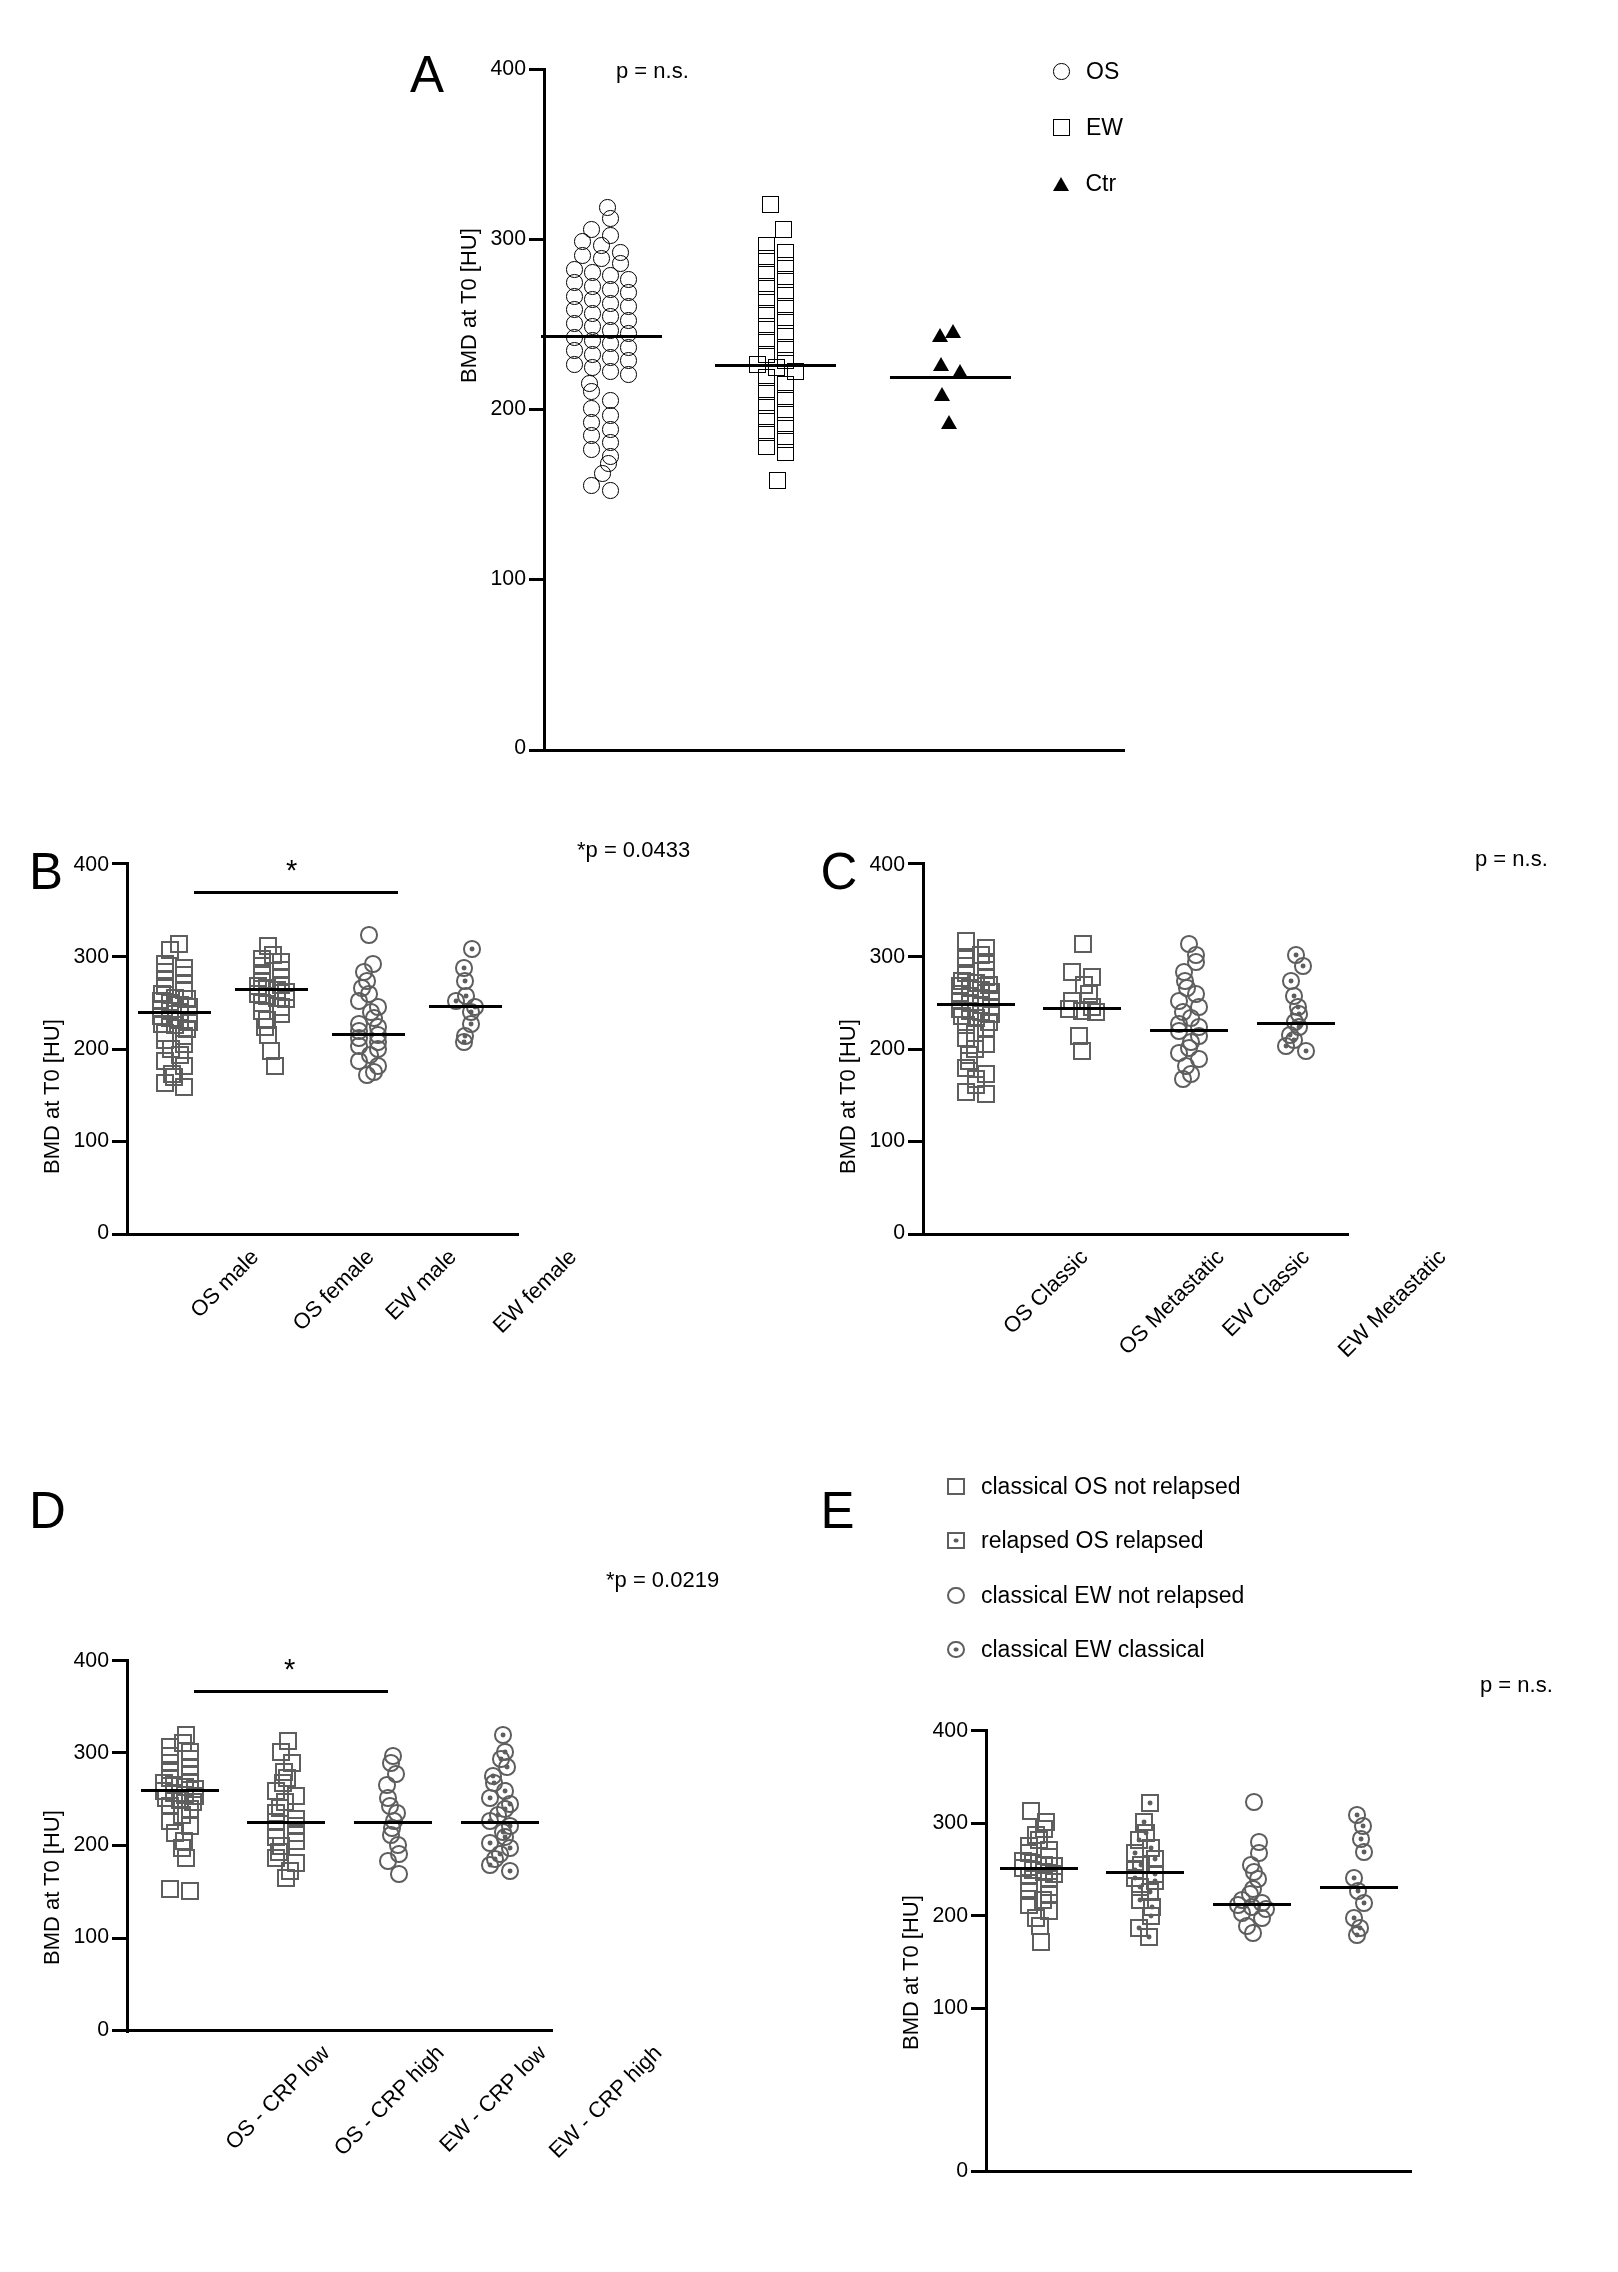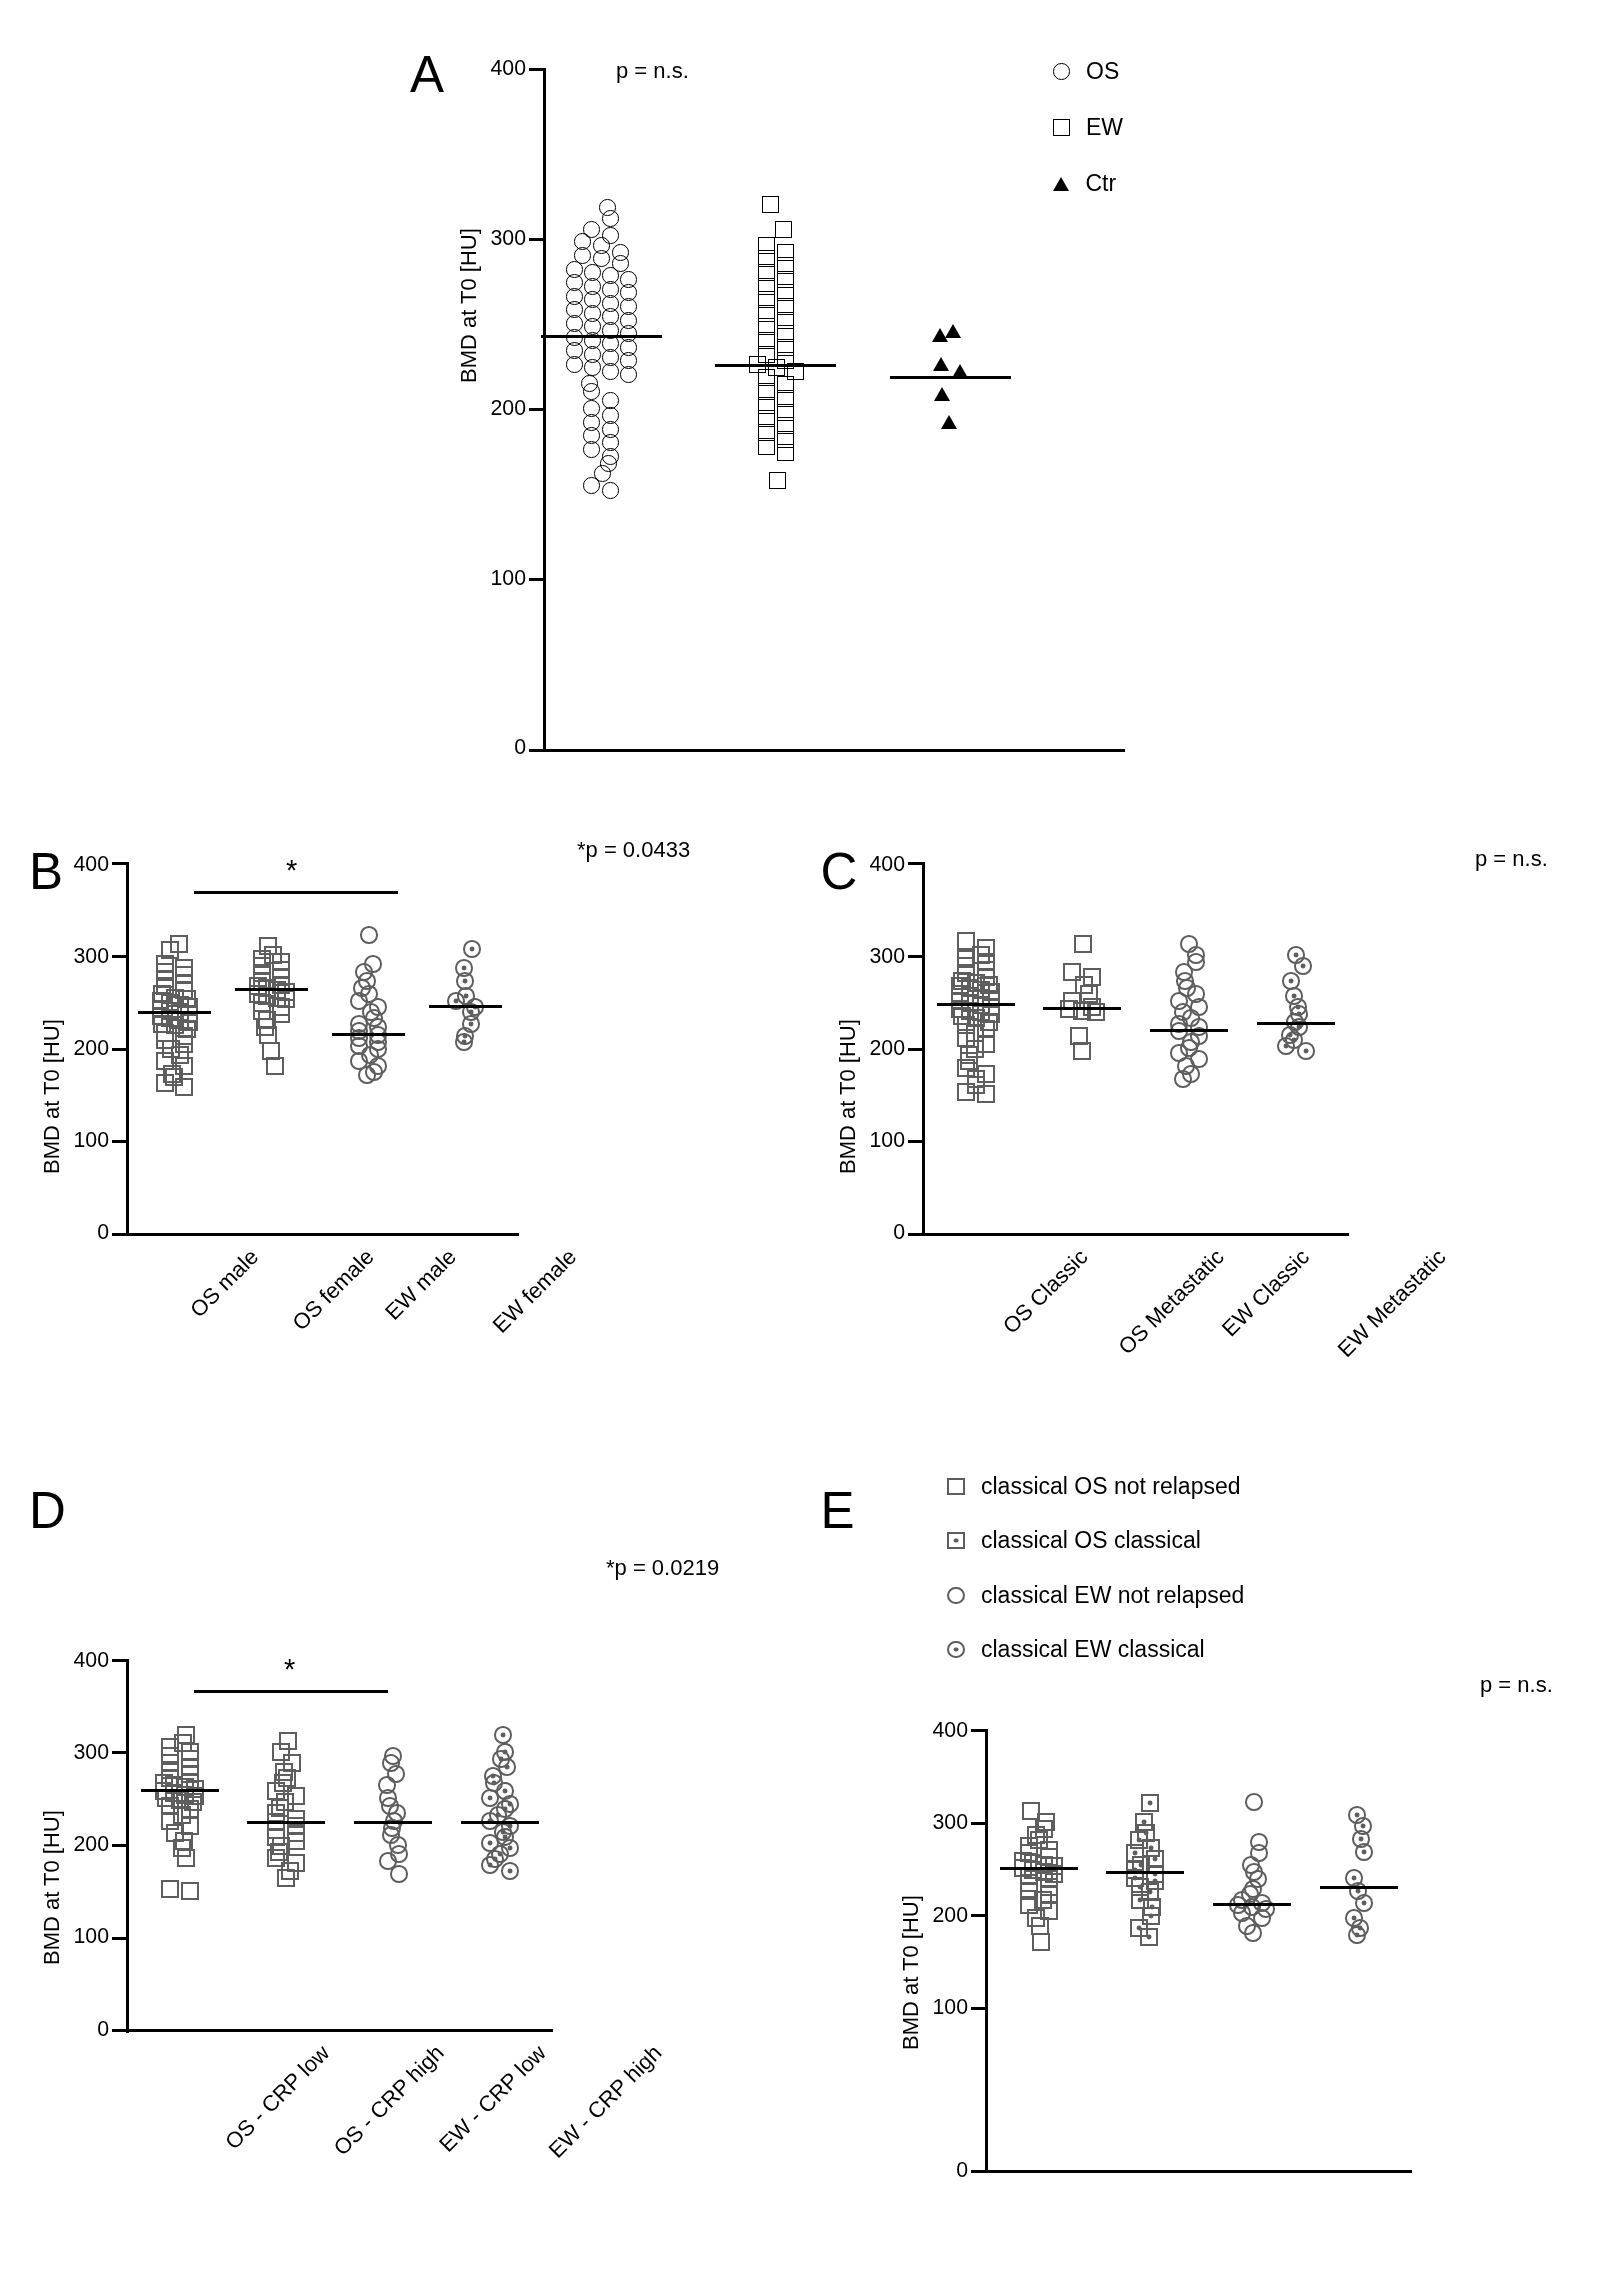--- a/index.html
+++ b/index.html
@@ -550,21 +550,21 @@
       <div class="mk mk-circle-dot" style="width: 17.5px; height: 17.5px; left: 359px; top: 164px;"></div>
       <div class="mk mk-circle-dot" style="width: 17.5px; height: 17.5px; left: 363px; top: 169px;"></div>
       <div class="mk mk-circle-dot" style="width: 17.5px; height: 17.5px; left: 355px; top: 175px;"></div>
       <div class="mk mk-circle-dot" style="width: 17.5px; height: 17.5px; left: 375px; top: 180px;"></div>
       <div class="mean-bar" style="left: 335px; top: 160px; width: 78px;"></div>
     </div>
 </div>
 
 <div class="panel" style="left:0; top:1451px; width:825px; height:822px;">
   <div class="panel-letter" style="left:29px; top:34px;">D</div>
-  <div class="pval" style="left:606px; top:104px;">*p = 0.0219</div>
+  <div class="pval" style="left:606px; top:116px;">*p = 0.0219</div>
 
   <div class="ylabel" style="left:39px; top:514px; transform: rotate(-90deg);">BMD at T0 [HU]</div>
 
   <div class="ytick-label" style="left:68px; top:199px; width:41px;">400</div>
   <div class="ytick-label" style="left:68px; top:291px; width:41px;">300</div>
   <div class="ytick-label" style="left:68px; top:383px; width:41px;">200</div>
   <div class="ytick-label" style="left:68px; top:475px; width:41px;">100</div>
   <div class="ytick-label" style="left:68px; top:568px; width:41px;">0</div>
 
   <div class="axis-line" style="left:126px; top:208px; width:3.4px; height:374px;"></div>
@@ -687,21 +687,21 @@
 <div class="panel" style="left:801px; top:1451px; width:818px; height:822px;">
   <div class="panel-letter" style="left:19.4px; top:34px;">E</div>
 
   <div class="legend" style="left:146px; top:22px;">
     <div class="legend-row" style="left:0; top:0;">
       <span class="mk mk-square-gray" style="position:relative; width:17.5px; height:17.5px;"></span>
       <span class="legend-label">classical OS not relapsed</span>
     </div>
     <div class="legend-row" style="left:0; top:54px;">
       <span class="mk mk-square-dot" style="position:relative; width:17.5px; height:17.5px;"></span>
-      <span class="legend-label">classical OS classical</span>
+      <span class="legend-label">relapsed OS relapsed</span>
     </div>
     <div class="legend-row" style="left:0; top:109px;">
       <span class="mk mk-circle-gray" style="position:relative; width:17.5px; height:17.5px;"></span>
       <span class="legend-label">classical EW not relapsed</span>
     </div>
     <div class="legend-row" style="left:0; top:163px;">
       <span class="mk mk-circle-dot" style="position:relative; width:17.5px; height:17.5px;"></span>
       <span class="legend-label">classical EW classical</span>
     </div>
   </div>

